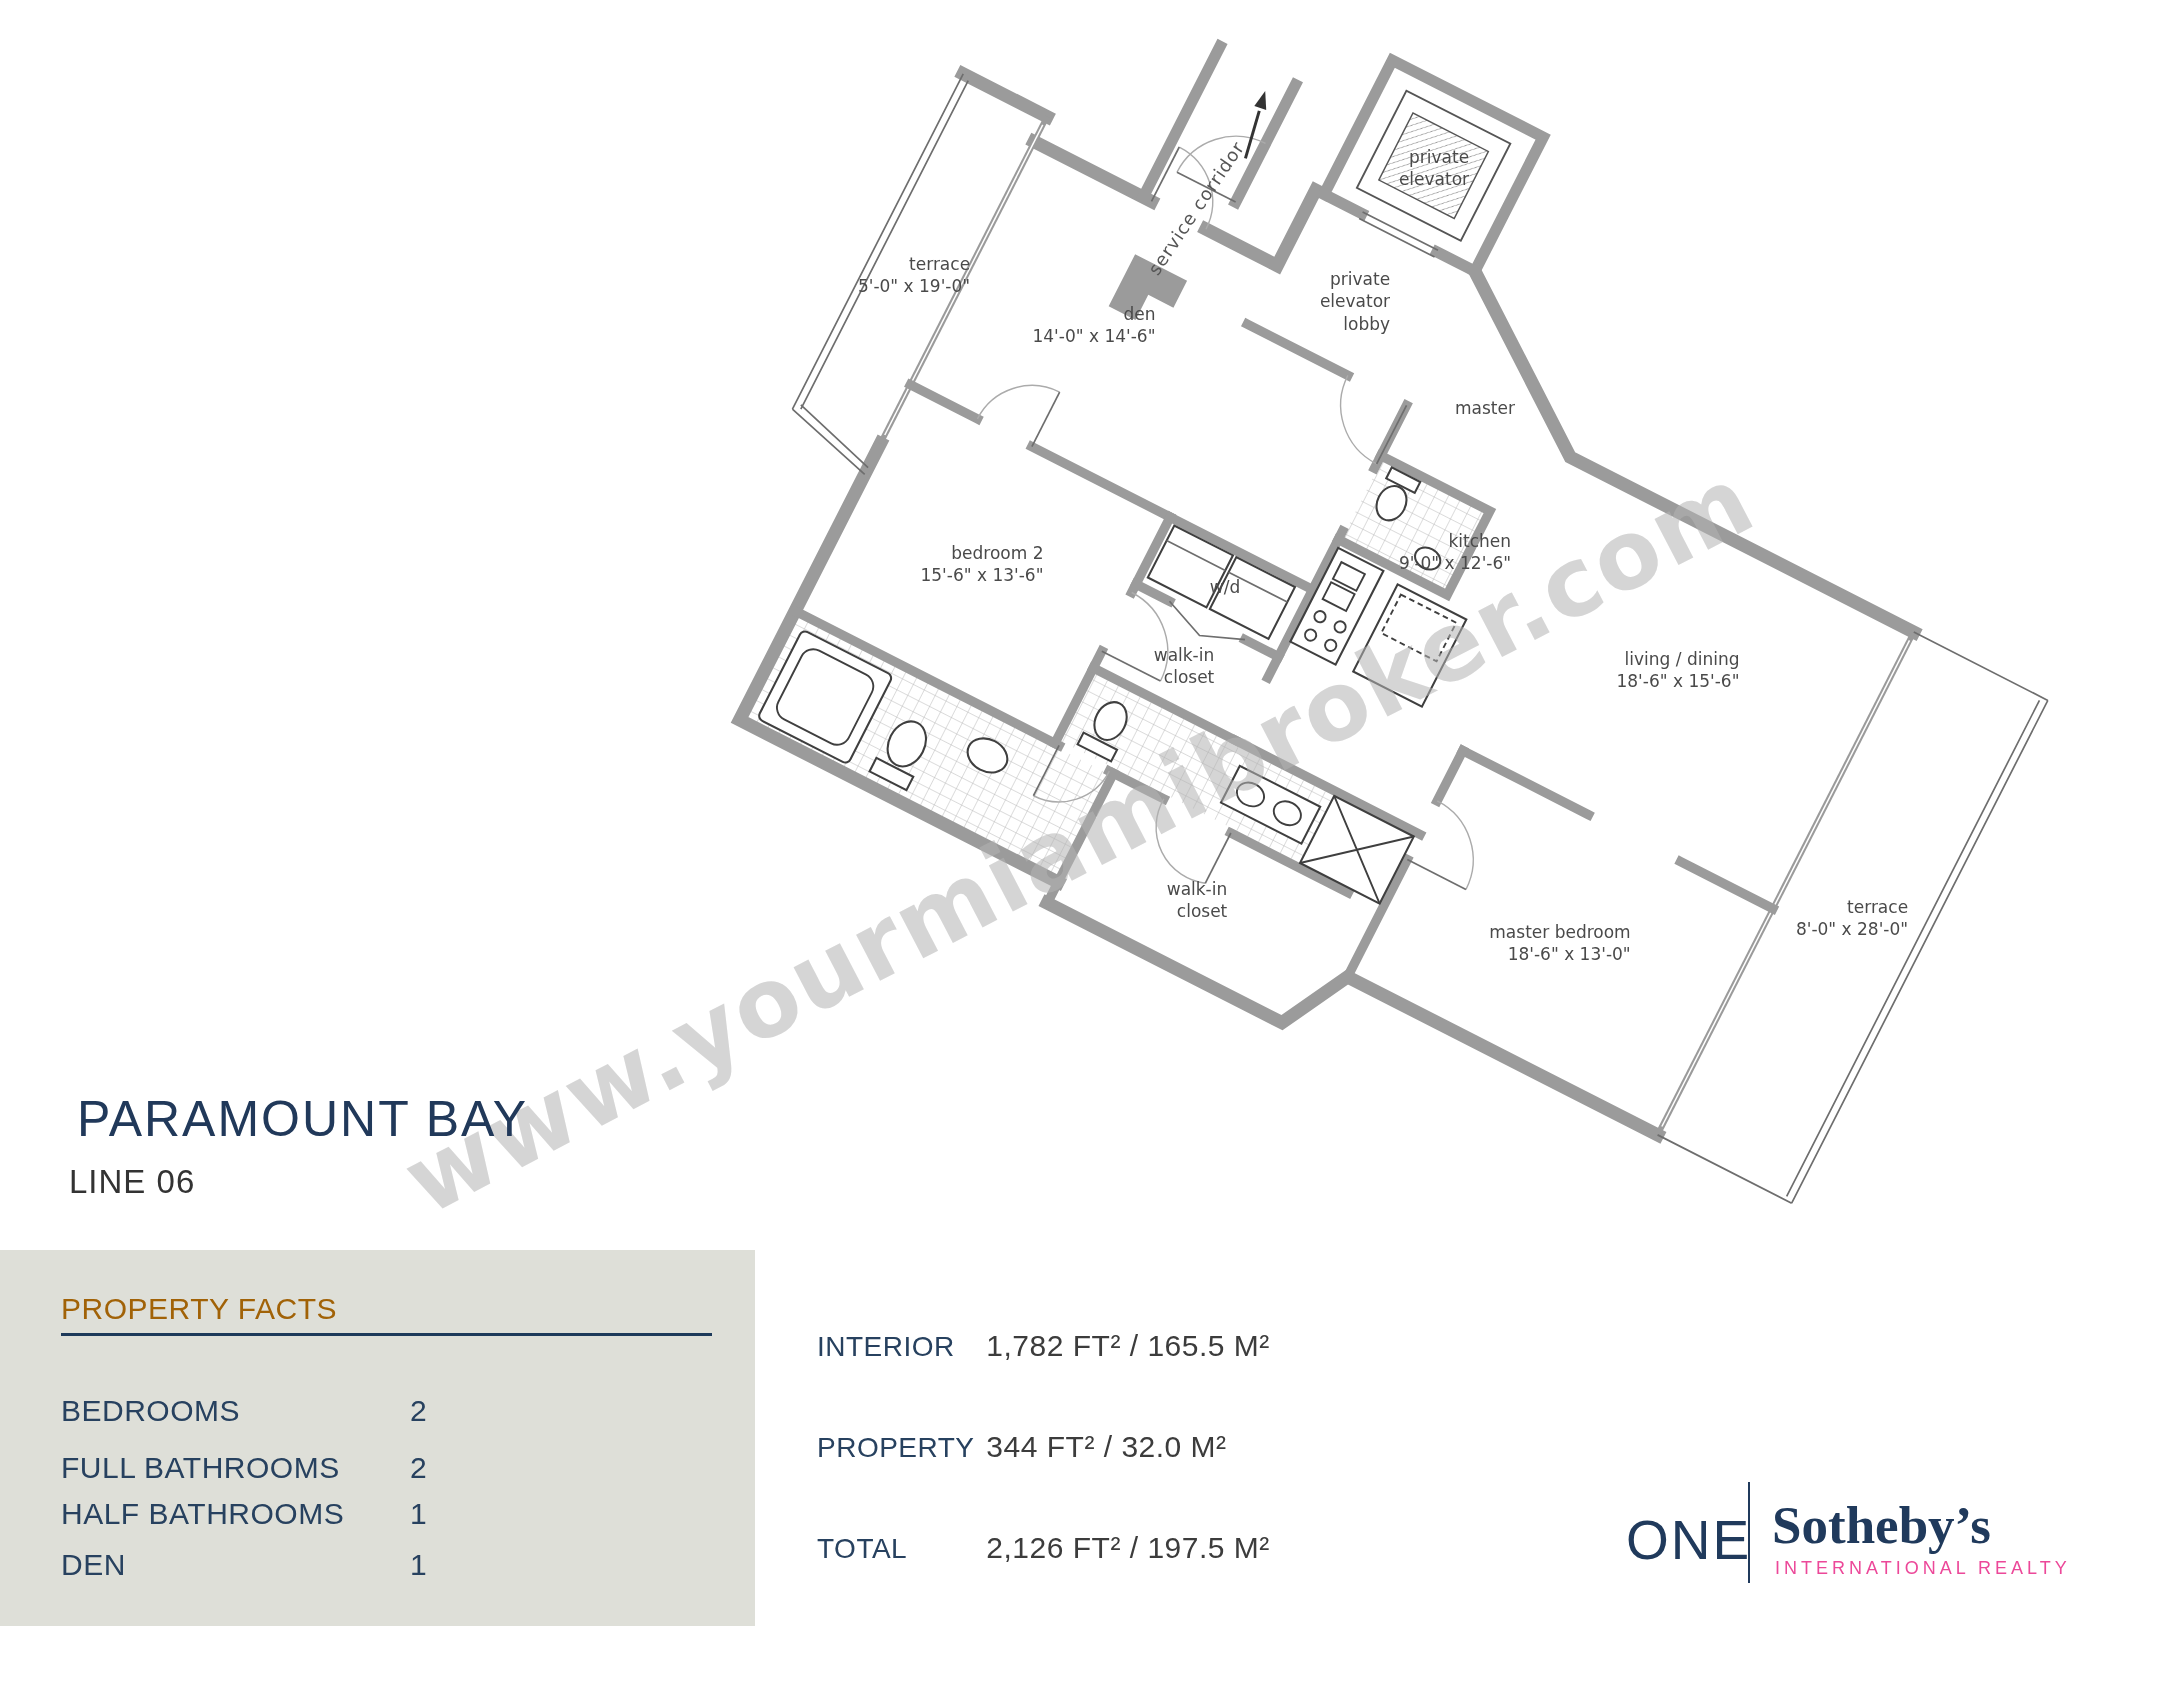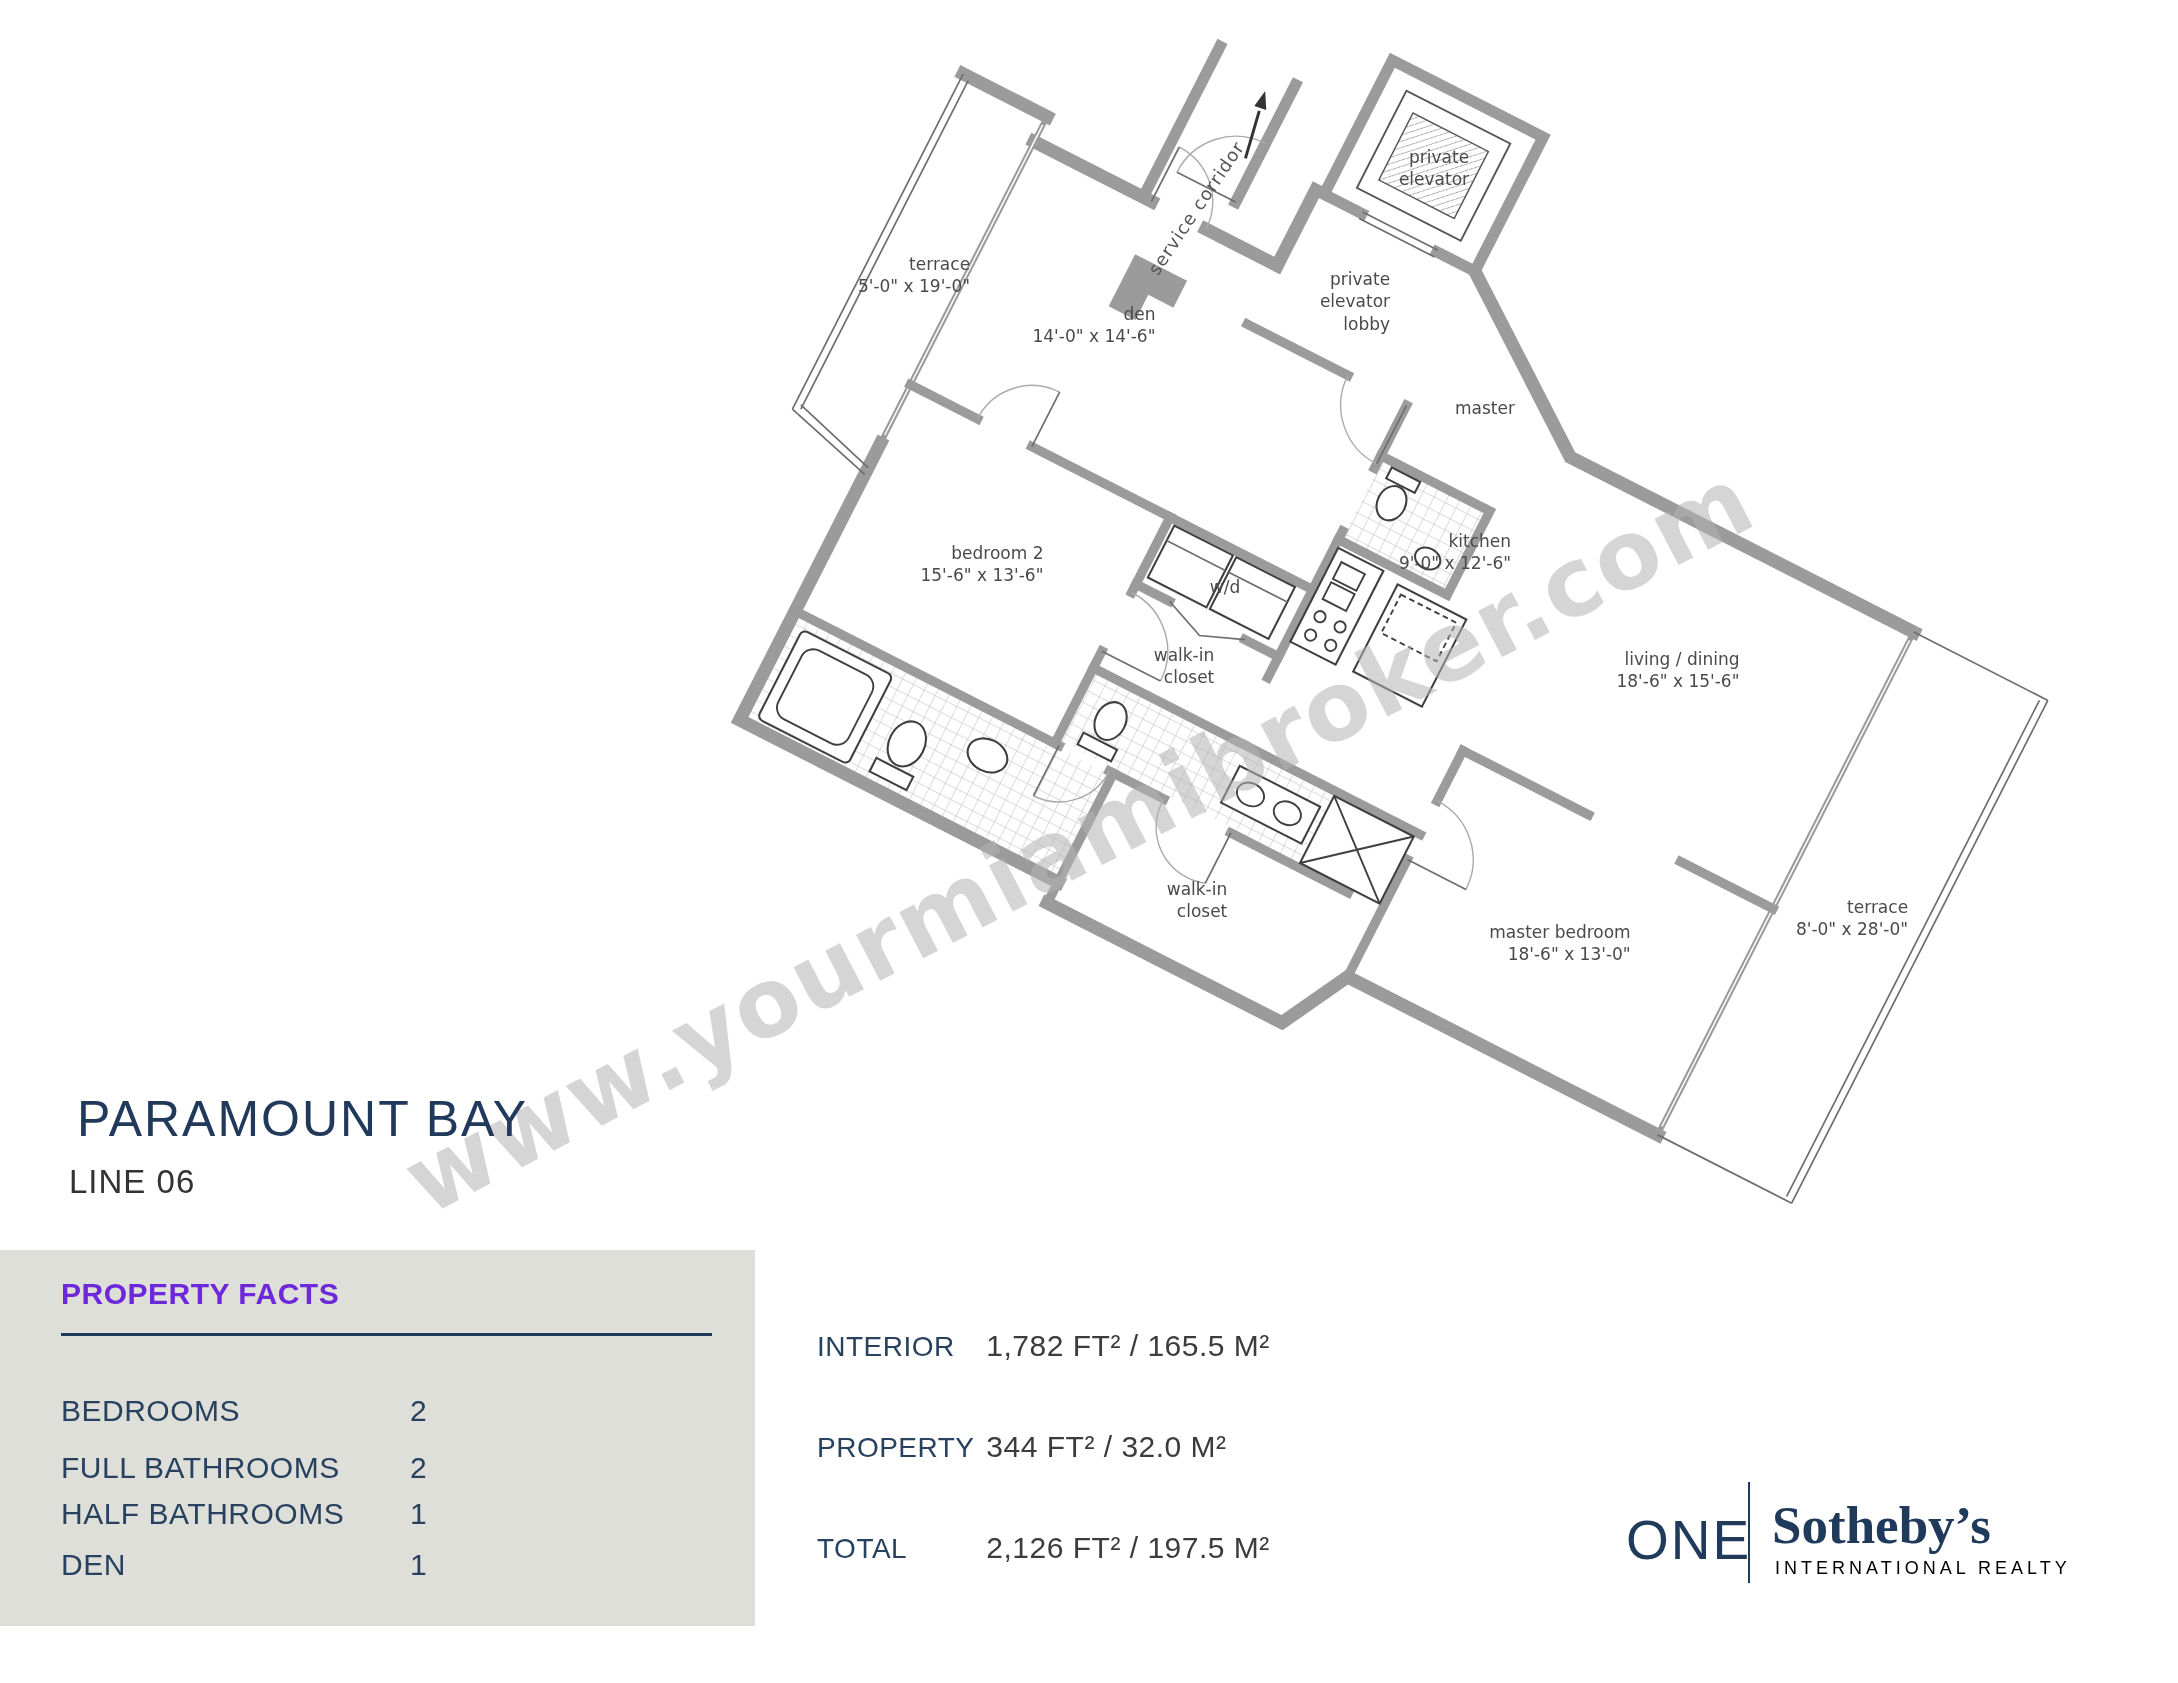--- a/index.html
+++ b/index.html
@@ -49,43 +49,43 @@
       font-size:95px;letter-spacing:2px;color:#b4b4b4;opacity:.55;white-space:nowrap;}
 
   
   .building-title{position:absolute;left:69px;top:1082px;margin:8px;
       font-size:50px;font-weight:300;letter-spacing:2px;color:#21395a;}
   .line-title{position:absolute;left:69px;top:1163px;margin:0;
       font-size:33px;font-weight:300;letter-spacing:1px;color:#333333;}
 
   
   .facts-panel{position:absolute;left:0;top:1250px;width:755px;height:376px;background:#dedfd8;}
-  .facts-heading{position:absolute;left:61px;top:27px;margin:0;
-      font-size:30px;font-weight:bold;letter-spacing:0.5px;color:#6d28d9;}
+  .facts-heading{position:absolute;left:61px;top:42px;margin:0;
+      font-size:30px;font-weight:normal;letter-spacing:0.5px;color:#a16207;}
   .facts-underline{position:absolute;left:61px;top:83px;width:651px;height:3px;background:#1d3a5a;}
   .fact-row{position:absolute;left:61px;width:614px;font-size:30px;font-weight:300;
       color:#27415f;letter-spacing:0.5px;}
   .fact-row .fact-value{position:absolute;left:349px;}
   .fact-row-0{top:144px}.fact-row-1{top:201px}.fact-row-2{top:247px}.fact-row-3{top:298px}
 
   
   .area-row{position:absolute;left:817px;font-size:30px;white-space:nowrap;}
   .area-row .area-label{display:inline-block;width:161px;font-size:28px;color:#27415f;letter-spacing:0.5px;}
   .area-row .area-value{color:#3c3c3c;letter-spacing:0.5px;}
   .area-row-0{top:1329px}.area-row-1{top:1430px}.area-row-2{top:1531px}
 
   
   .logo{position:absolute;left:1584px;top:1455px;width:554px;height:158px;}
   .logo-one{position:absolute;left:42px;top:53px;font-size:55px;font-weight:300;
       letter-spacing:2px;color:#203a5c;}
   .logo-divider{position:absolute;left:164px;top:27px;width:2px;height:101px;background:#203a5c;}
   .logo-brand{position:absolute;left:188px;top:16px;
       font-family:"Liberation Serif", serif;font-weight:bold;font-size:53px;color:#203a5c;margin-top:24px;}
   .logo-sub{position:absolute;left:191px;top:103px;font-size:18px;
-      letter-spacing:4px;color:#000000;}
+      letter-spacing:4px;color:#ec4899;}
 </style>
 </head>
 <body>
 
 <div class="page">
 
   <svg class="plan-svg" viewBox="0 0 2200 1700">
     <defs>
       <pattern id="tile" width="13" height="13" patternUnits="userSpaceOnUse">
         <path d="M13,0 H0 V13" fill="none" stroke="#b8b8b8" stroke-width="1"></path>

